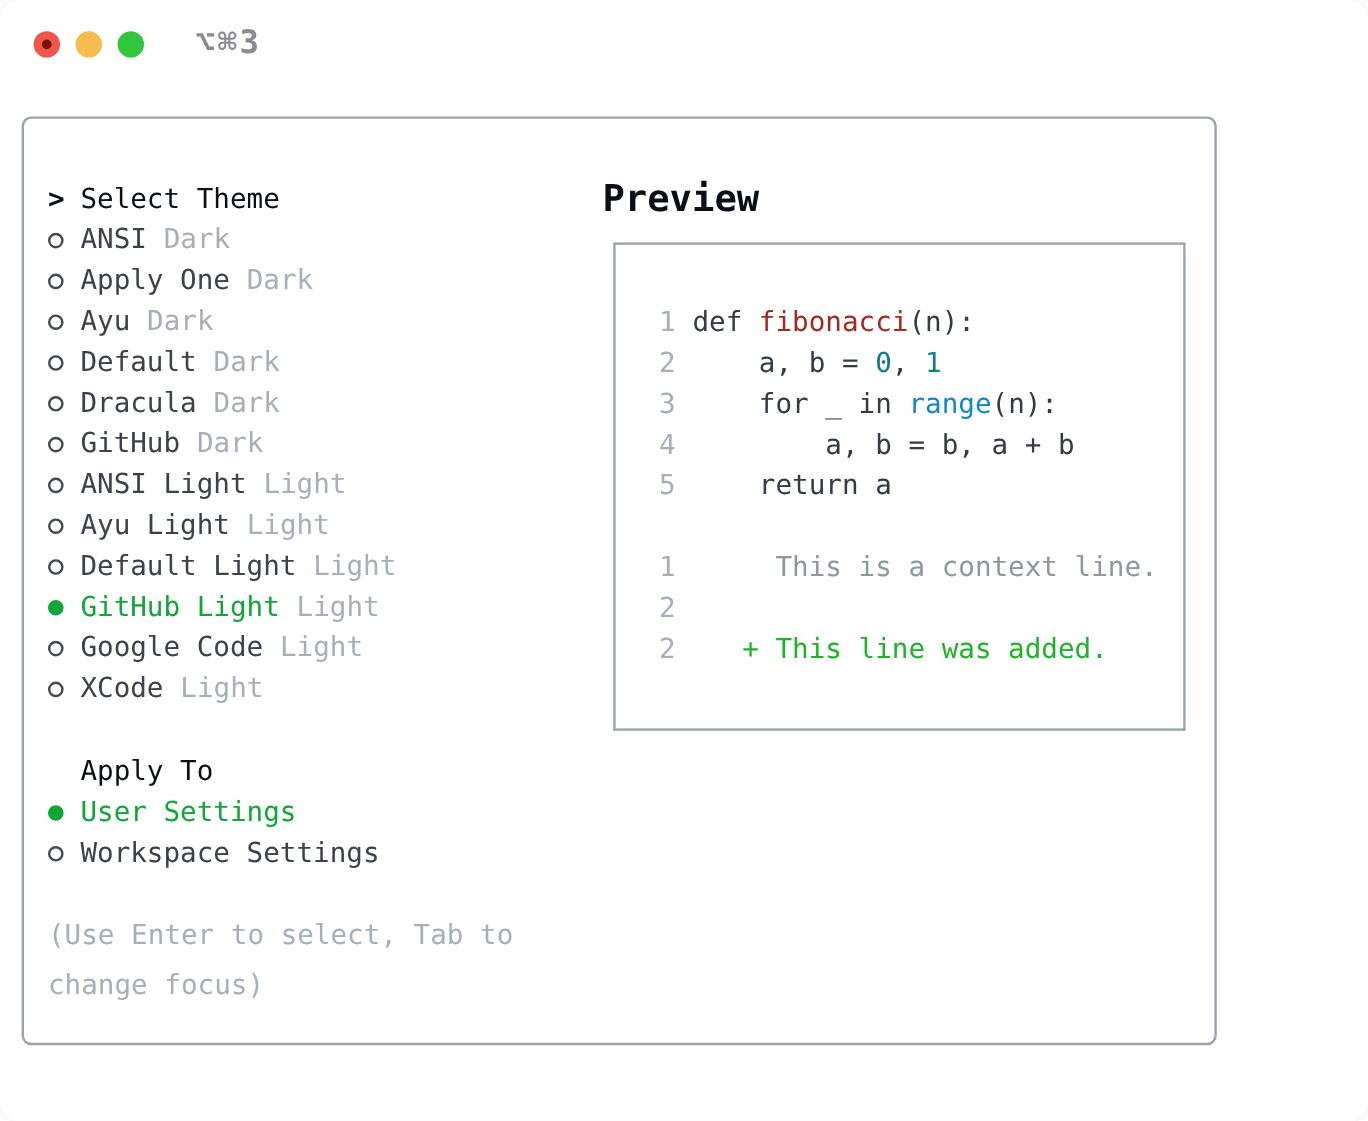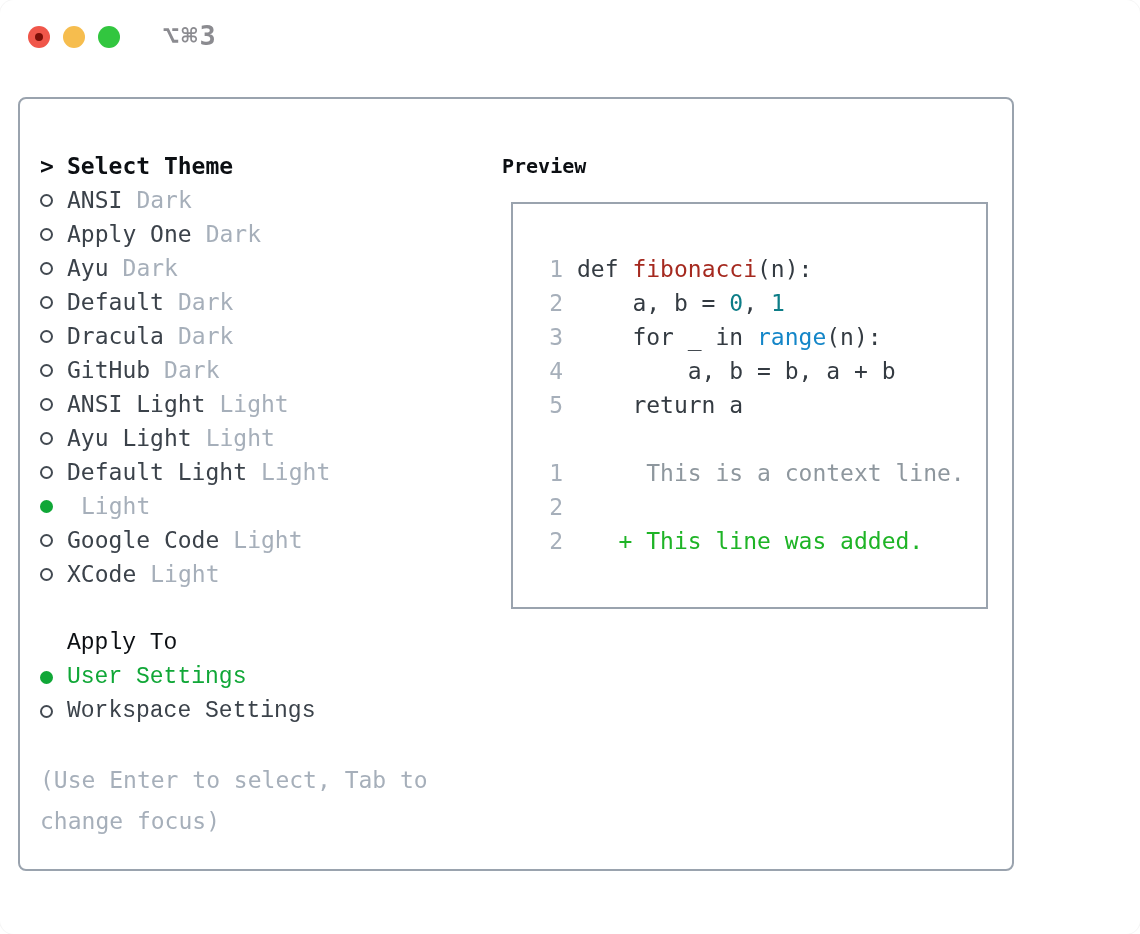--- a/index.html
+++ b/index.html
@@ -21,39 +21,39 @@
     color:#8b8b90;letter-spacing:2px;white-space:pre;
   }
   
   .panel{
     position:absolute;left:18px;top:97px;width:996px;height:774px;
     background:#ffffff;border:2px solid var(--border-gray,#9aa3ae);border-radius:8px;
   }
   .row{display:flex;align-items:center;height:34px;white-space:pre;}
   .list{position:absolute;font-size:23px;line-height:34px;color:var(--text-dark,#3b424a);}
   #select-list{left:20px;top:50px;}
-  #apply-sec{left:20px;top:527px;font-family:Liberation Mono, monospace;}
+  #apply-sec{left:20px;top:527px;}
   .prompt{width:27px;font-weight:bold;color:var(--heading-black,#0c0f13);flex:none;}
-  .hdr{font-weight:bold;color:var(--heading-black,#0c0f13);}
+  .hdr{font-weight:normal;color:var(--heading-black,#0c0f13);}
   .hdr2{font-weight:normal;color:var(--heading-black,#0c0f13);}
   .radio{
     width:13px;height:13px;border:2px solid #434a52;border-radius:50%;
     margin-right:14px;flex:none;background:transparent;
   }
   .radio.on{background:var(--accent-green,#10a737);border-color:var(--accent-green,#10a737);}
   .spacer{width:13px;margin-right:14px;flex:none;}
   .opt-name.sel{color:var(--accent-green,#10a737);}
   .variant{color:var(--muted-gray,#a6afba);margin-left:14px;}
   .hint{
     position:absolute;left:20px;top:661px;width:420px;
     font-size:23px;line-height:41px;color:var(--muted-gray,#a6afba);
   }
   
   .preview-label{
-    position:absolute;left:482px;top:50px;font-size:20px;line-height:34px;
+    position:absolute;left:482px;top:50px;font-size:31px;line-height:34px;
     font-weight:bold;color:var(--heading-black,#0c0f13);
   }
   .preview-box{
     position:absolute;left:491px;top:103px;width:477px;height:407px;
     border:2px solid var(--border-gray,#9aa3ae);background:#ffffff;
   }
   .code-area{position:absolute;left:0;top:0;padding:48px 0 0 12px;font-size:23px;line-height:34px;}
   .code-row{display:flex;height:34px;white-space:pre;color:var(--code-default,#343b42);}
   .ln{width:38px;text-align:right;margin-right:14px;color:var(--muted-gray,#a6afba);flex:none;}
   .blank-row{height:34px;}
@@ -87,21 +87,21 @@
 
     <div class="row"><span class="radio"></span><span class="opt-name">ANSI</span><span class="variant">Dark</span></div>
         <div class="row"><span class="radio"></span><span class="opt-name">Apply One</span><span class="variant">Dark</span></div>
         <div class="row"><span class="radio"></span><span class="opt-name">Ayu</span><span class="variant">Dark</span></div>
         <div class="row"><span class="radio"></span><span class="opt-name">Default</span><span class="variant">Dark</span></div>
         <div class="row"><span class="radio"></span><span class="opt-name">Dracula</span><span class="variant">Dark</span></div>
         <div class="row"><span class="radio"></span><span class="opt-name">GitHub</span><span class="variant">Dark</span></div>
         <div class="row"><span class="radio"></span><span class="opt-name">ANSI Light</span><span class="variant">Light</span></div>
         <div class="row"><span class="radio"></span><span class="opt-name">Ayu Light</span><span class="variant">Light</span></div>
         <div class="row"><span class="radio"></span><span class="opt-name">Default Light</span><span class="variant">Light</span></div>
-        <div class="row"><span class="radio on"></span><span class="variant">Light</span></div>
+        <div class="row"><span class="radio on"></span><span class="opt-name sel">GitHub Light</span><span class="variant">Light</span></div>
         <div class="row"><span class="radio"></span><span class="opt-name">Google Code</span><span class="variant">Light</span></div>
         <div class="row"><span class="radio"></span><span class="opt-name">XCode</span><span class="variant">Light</span></div>
       </div>
 
     <div class="list" id="apply-sec">
       <div class="row">
         <span class="spacer"></span>
         <span class="hdr2">Apply To</span>
       </div>
 

